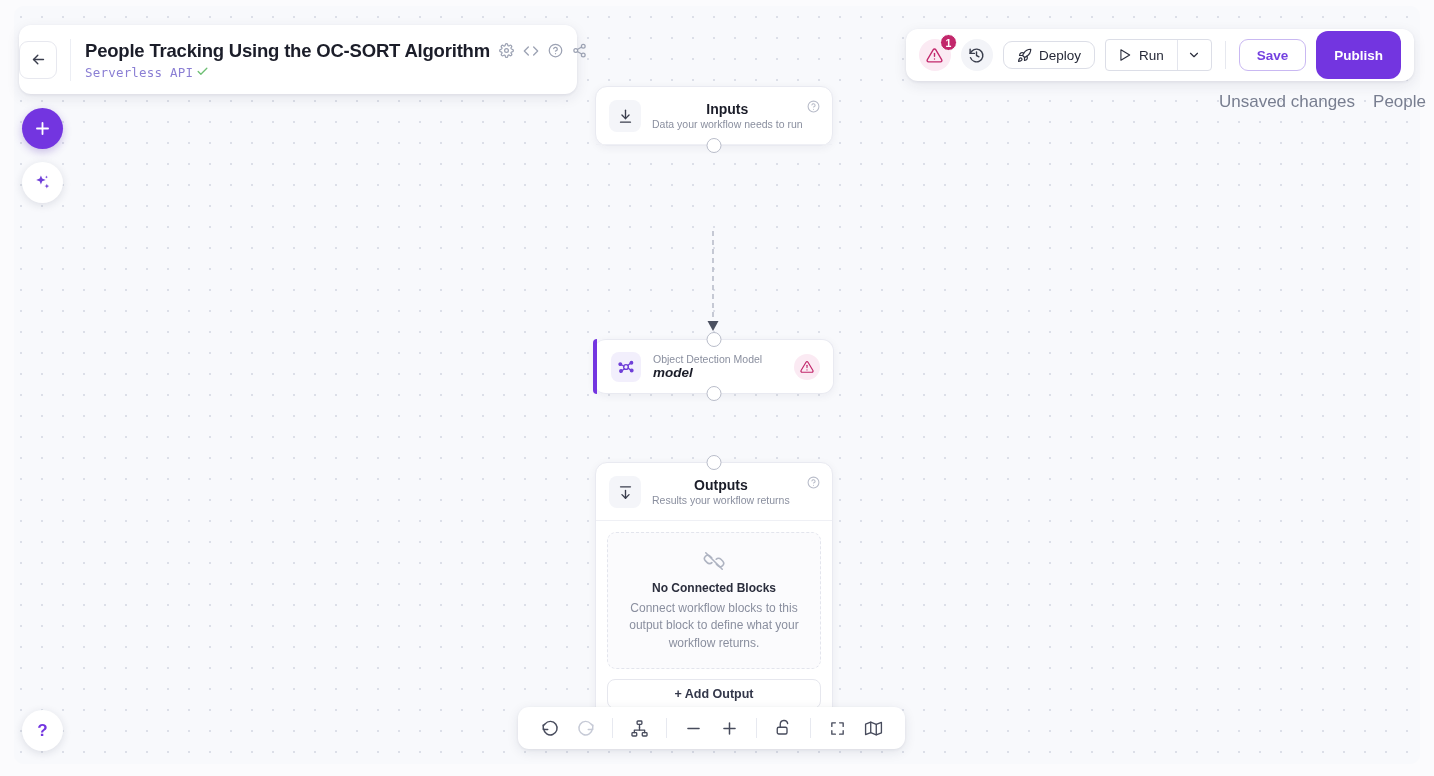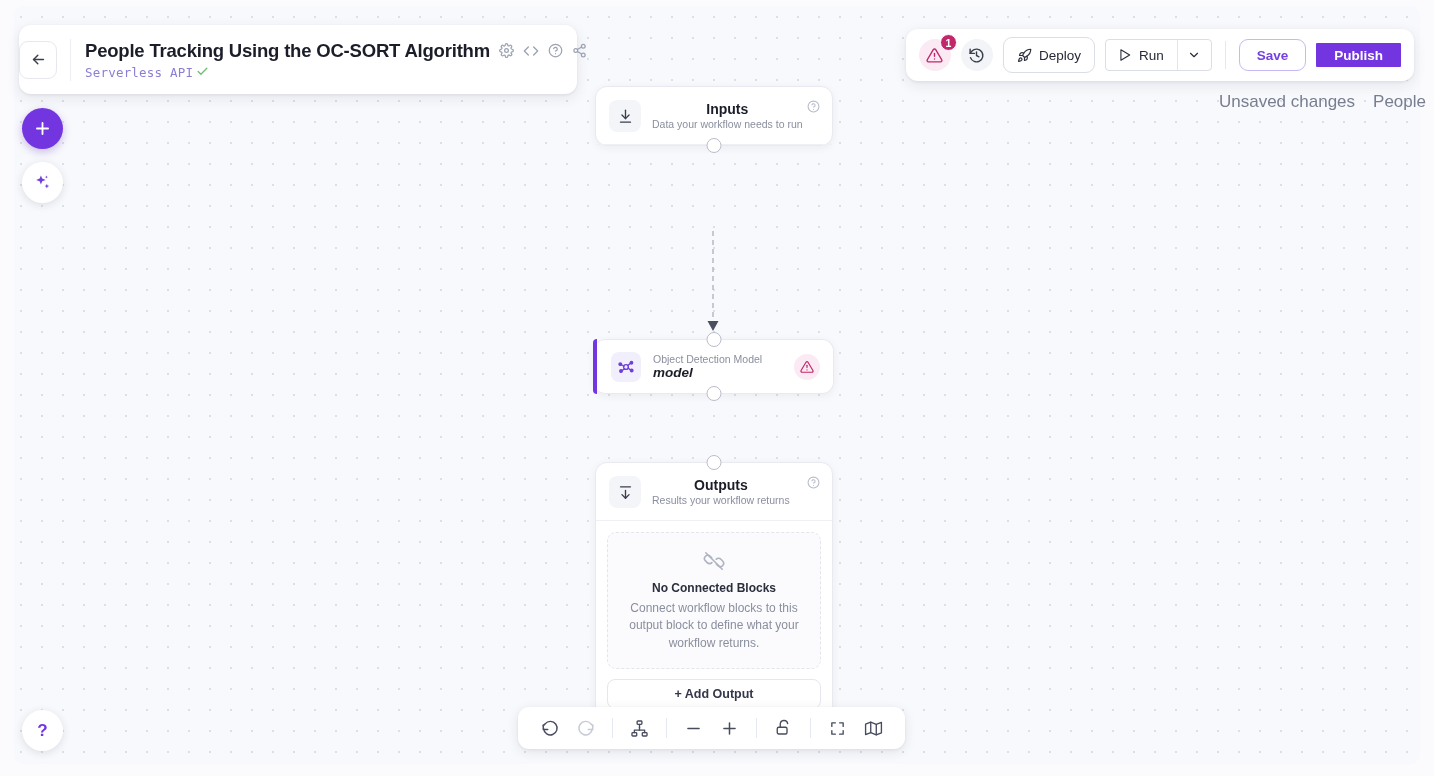--- a/index.html
+++ b/index.html
@@ -112,21 +112,21 @@
     color: #fff;
     font-size: 10.5px;
     font-weight: bold;
     display: flex; align-items: center; justify-content: center;
     padding: 0 4px;
     border: 1.5px solid #fff;
   }
   #history-btn { background: #f3f4f8; }
 
   .pill-btn {
-    height: 36px;
+    height: 28px;
     border: 1px solid #dcdee7;
     border-radius: 9px;
     background: #fff;
     display: flex; align-items: center; gap: 7px;
     padding: 0 13px;
     font-size: 13.5px;
     color: #262938;
     cursor: pointer;
     white-space: nowrap;
   }
@@ -156,23 +156,23 @@
     border-radius: 9px;
     background: #fff;
     color: #7441e0;
     font-size: 13.5px;
     font-weight: bold;
     padding: 0 17px;
     display: flex; align-items: center;
     cursor: pointer;
   }
   #publish-btn {
-    height: 24px;
+    height: 48px;
     border: none;
-    border-radius: 1px;
+    border-radius: 12px;
     background: #7335e0;
     color: #fff;
     font-size: 13.5px;
     font-weight: bold;
     padding: 0 18px;
     display: flex; align-items: center;
     cursor: pointer;
   }
   #unsaved-row {
     position: absolute;

